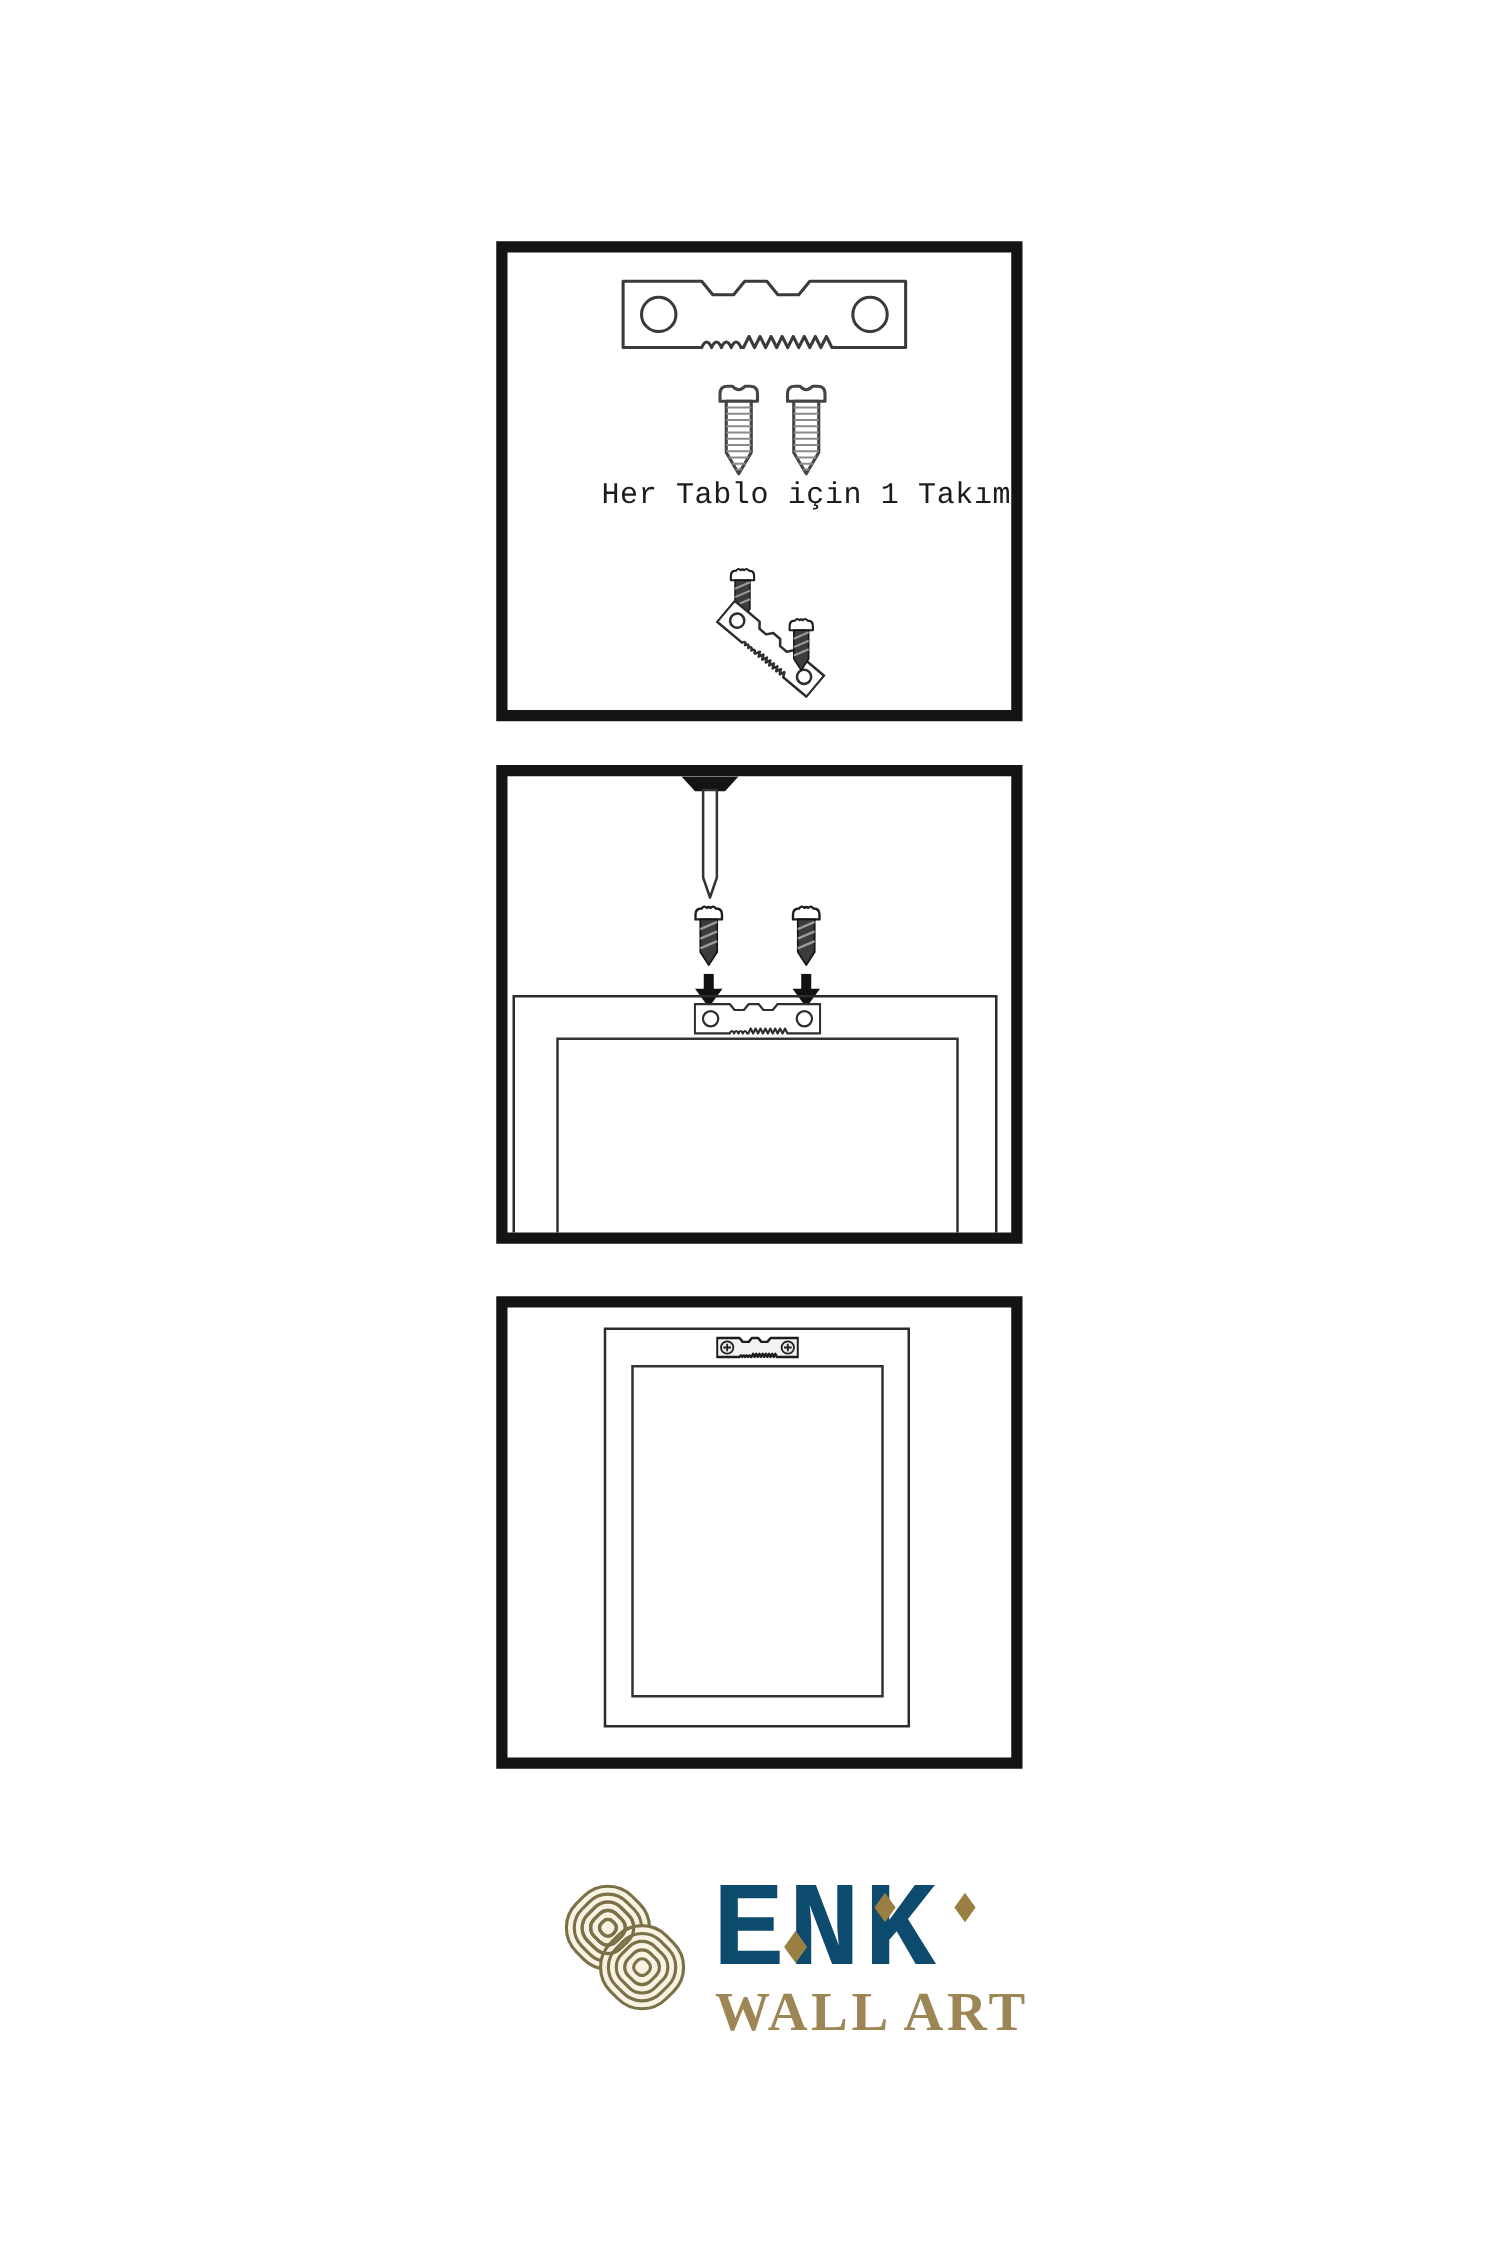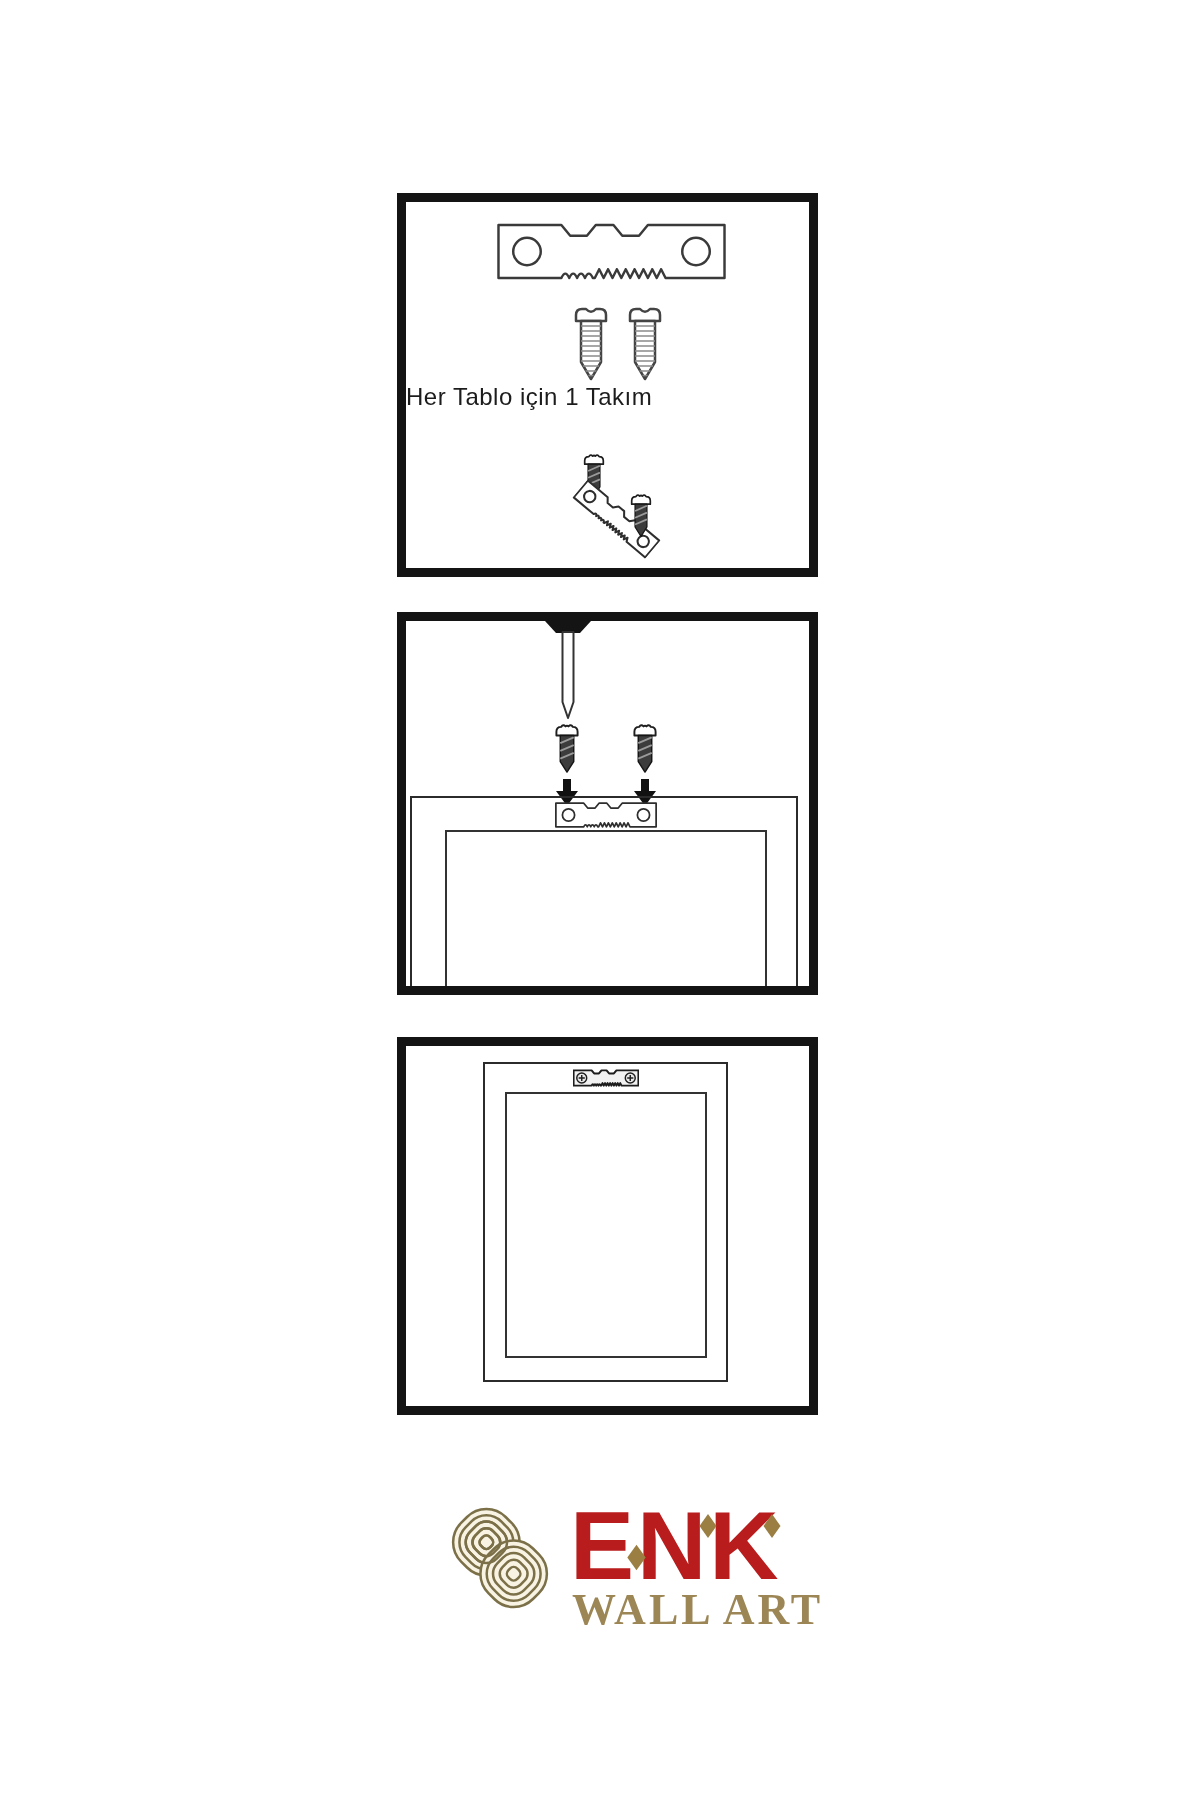--- a/index.html
+++ b/index.html
@@ -11,31 +11,31 @@
     position:absolute;left:397px;width:421px;
     border:9px solid #141414;background:#ffffff;
     box-sizing:border-box;overflow:hidden;
   }
   #panel-1{top:193px;height:384px;}
   #panel-2{top:612px;height:383px;}
   #panel-3{top:1037px;height:378px;}
   .abs{position:absolute;}
   .caption{
     position:absolute;left:0;top:181px;width:100%;
-    text-align:left;font-family:Liberation Sans, sans-serif;
+    text-align:right;font-family:Liberation Mono, monospace;
     font-size:24px;letter-spacing:0.5px;color:#1c1c1c;white-space:nowrap;
   }
   .rect-outline{position:absolute;border:2.5px solid #2b2b2b;background:transparent;box-sizing:border-box;}
   .rect-outline.thin{border-width:2px;border-color:#333;}
   
   .knot{position:absolute;left:437px;top:1486px;width:126px;height:144px;}
   .brand-name{
     position:absolute;left:570px;top:1498px;width:230px;
-    font-family:Liberation Sans, sans-serif;font-weight:bold;
-    font-size:96px;line-height:96px;letter-spacing:3px;color:#b91c1c;white-space:nowrap;
+    font-family:Liberation Mono, monospace;font-weight:bold;
+    font-size:96px;line-height:96px;letter-spacing:3px;color:#0c4a6e;white-space:nowrap;
   }
   .brand-sub{
     position:absolute;left:572px;top:1592px;width:230px;
     font-family:"Liberation Serif","DejaVu Serif",serif;font-weight:bold;
     font-size:44px;line-height:35px;letter-spacing:3px;color:#9c8655;white-space:nowrap;
   }
   .diamond{
     position:absolute;background:#9a7e42;
     transform:scaleY(1.4) rotate(45deg);
   }

